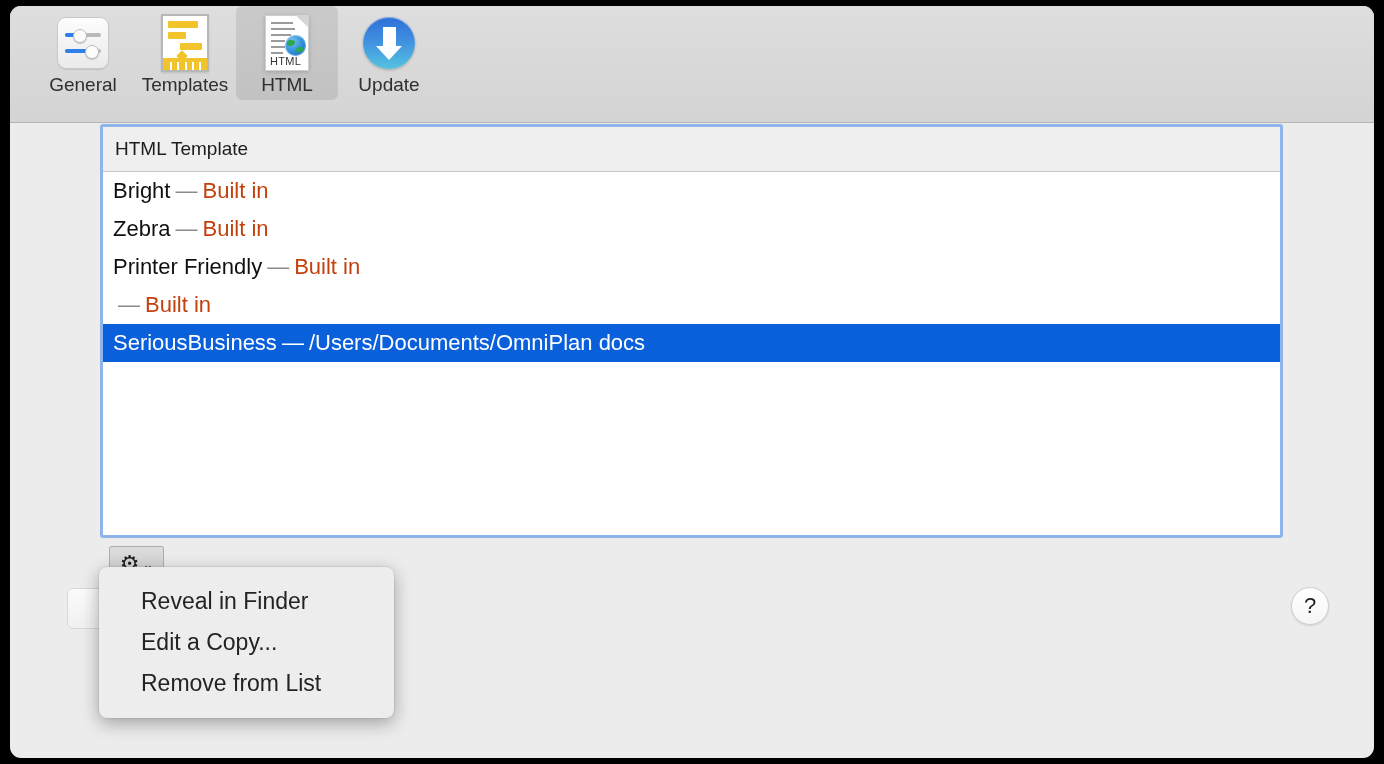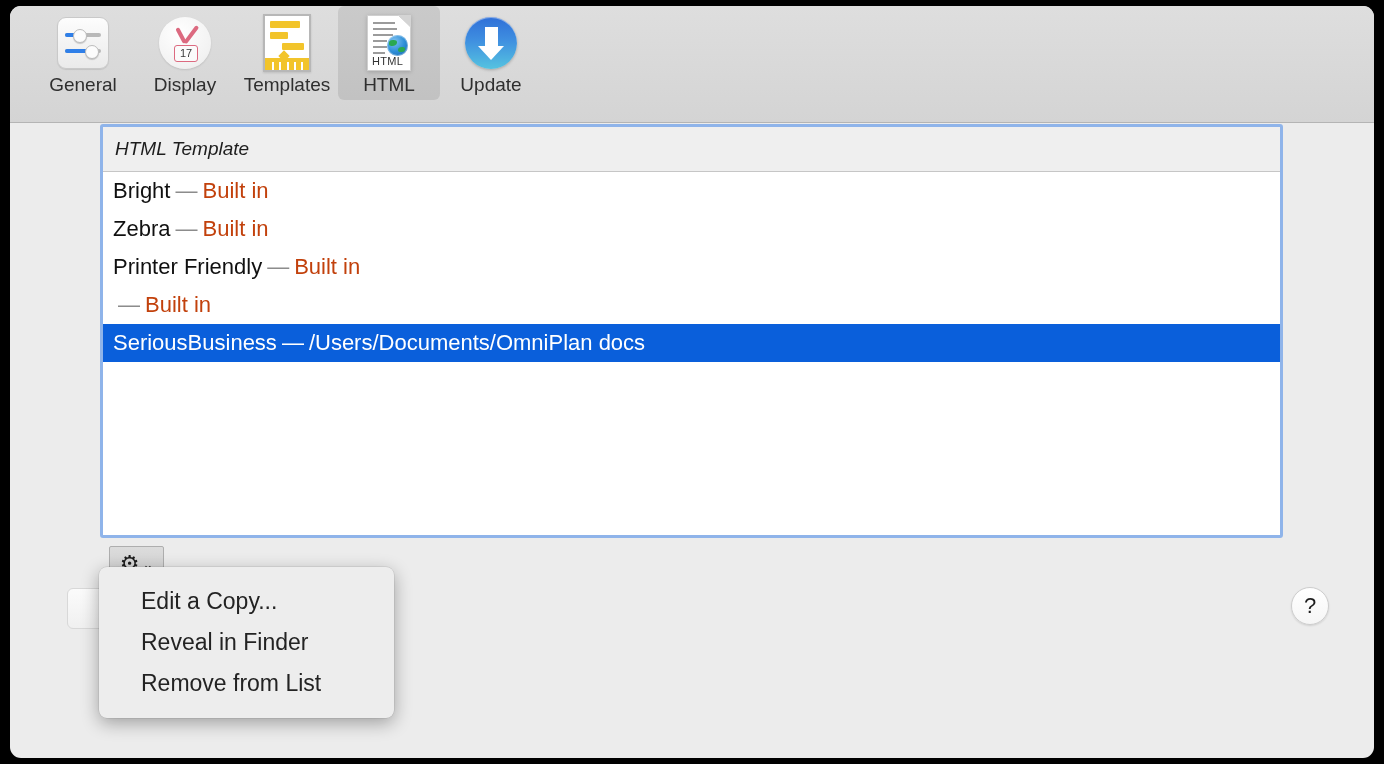--- a/index.html
+++ b/index.html
@@ -328,21 +328,20 @@
     background: #efefef;
     border-bottom: 1px solid #c6c6c6;
     display: flex;
     align-items: center;
     padding-left: 12px;
     box-sizing: border-box;
   }
   .list-header-label {
     font-size: 19px;
     color: #1d1d1d;
-    font-style: italic;
   }
   .list-body {
     background: #ffffff;
     height: calc(100% - 46px);
   }
   .row {
     height: 38px;
     display: flex;
     align-items: center;
     padding-left: 10px;
@@ -463,30 +462,20 @@
             <div class="fill f1"></div>
             <div class="knob k1"></div>
           <div class="track t2"></div>
             <div class="fill f2"></div>
             <div class="knob k2"></div>
         </div>
       </div>
       <div class="tool-label">General</div>
     </div>
 
-    <div class="tool-item">
-      <div class="tool-icon">
-        <div class="ic-clock">
-          <div class="hand h-min"></div>
-          <div class="hand h-hr"></div>
-          <div class="datebox">17</div>
-        </div>
-      </div>
-      <div class="tool-label">Display</div>
-    </div>
 
     <div class="tool-item">
       <div class="tool-icon">
         <div class="ic-gantt">
           <div class="bar b1"></div>
           <div class="bar b2"></div>
           <div class="bar b3"></div>
           <div class="dia"></div>
           <div class="base"></div>
           <div class="tick" style="left:7px"></div>
@@ -579,24 +568,24 @@
     <div class="reset-btn">
       <span>Re</span>
     </div>
 
     <div class="help-btn">
       <span>?</span>
     </div>
 
     <div class="menu">
       <div class="menu-item">
+        <span>Reveal in Finder</span>
+      </div>
+      <div class="menu-item">
         <span>Edit a Copy...</span>
-      </div>
-      <div class="menu-item">
-        <span>Reveal in Finder</span>
       </div>
       <div class="menu-item">
         <span>Remove from List</span>
       </div>
     </div>
 
   </div>
 </div>
 
 </body></html>

